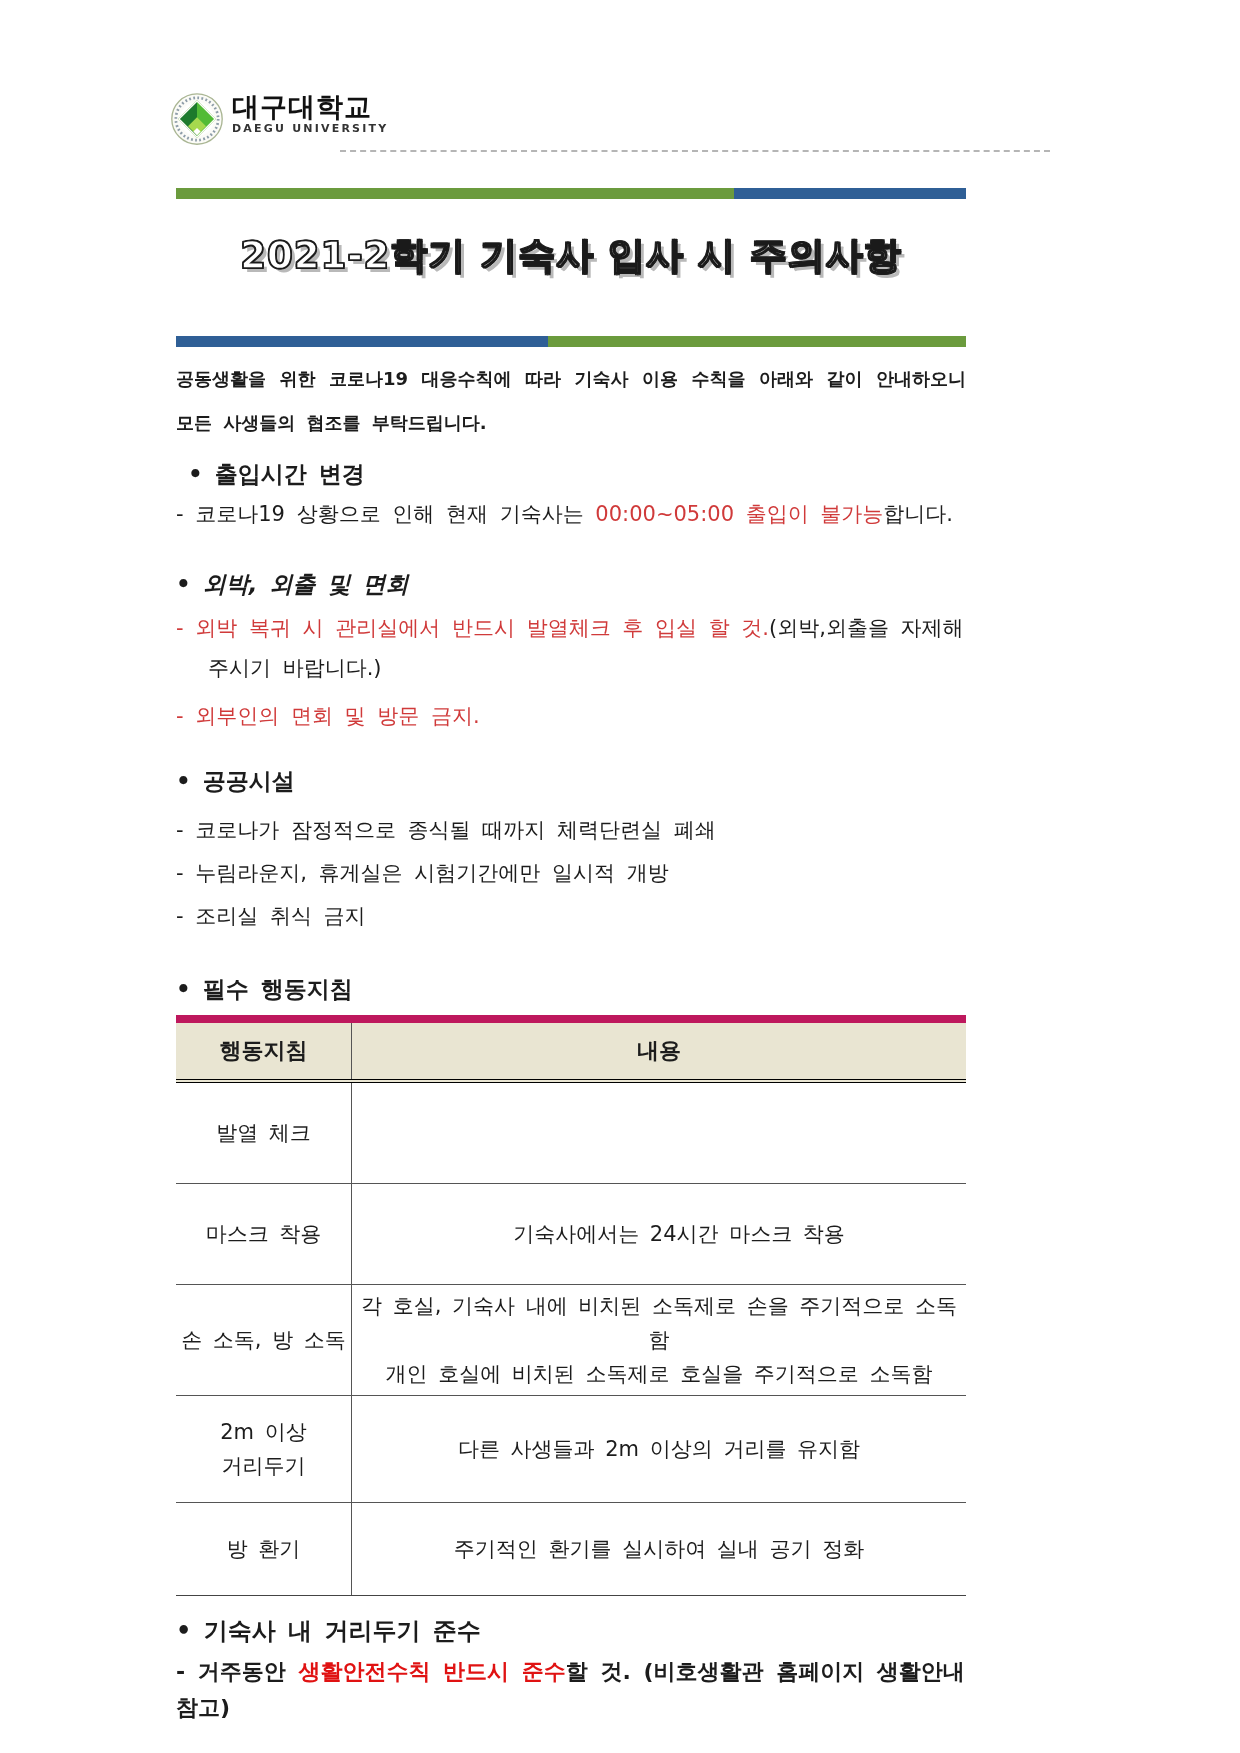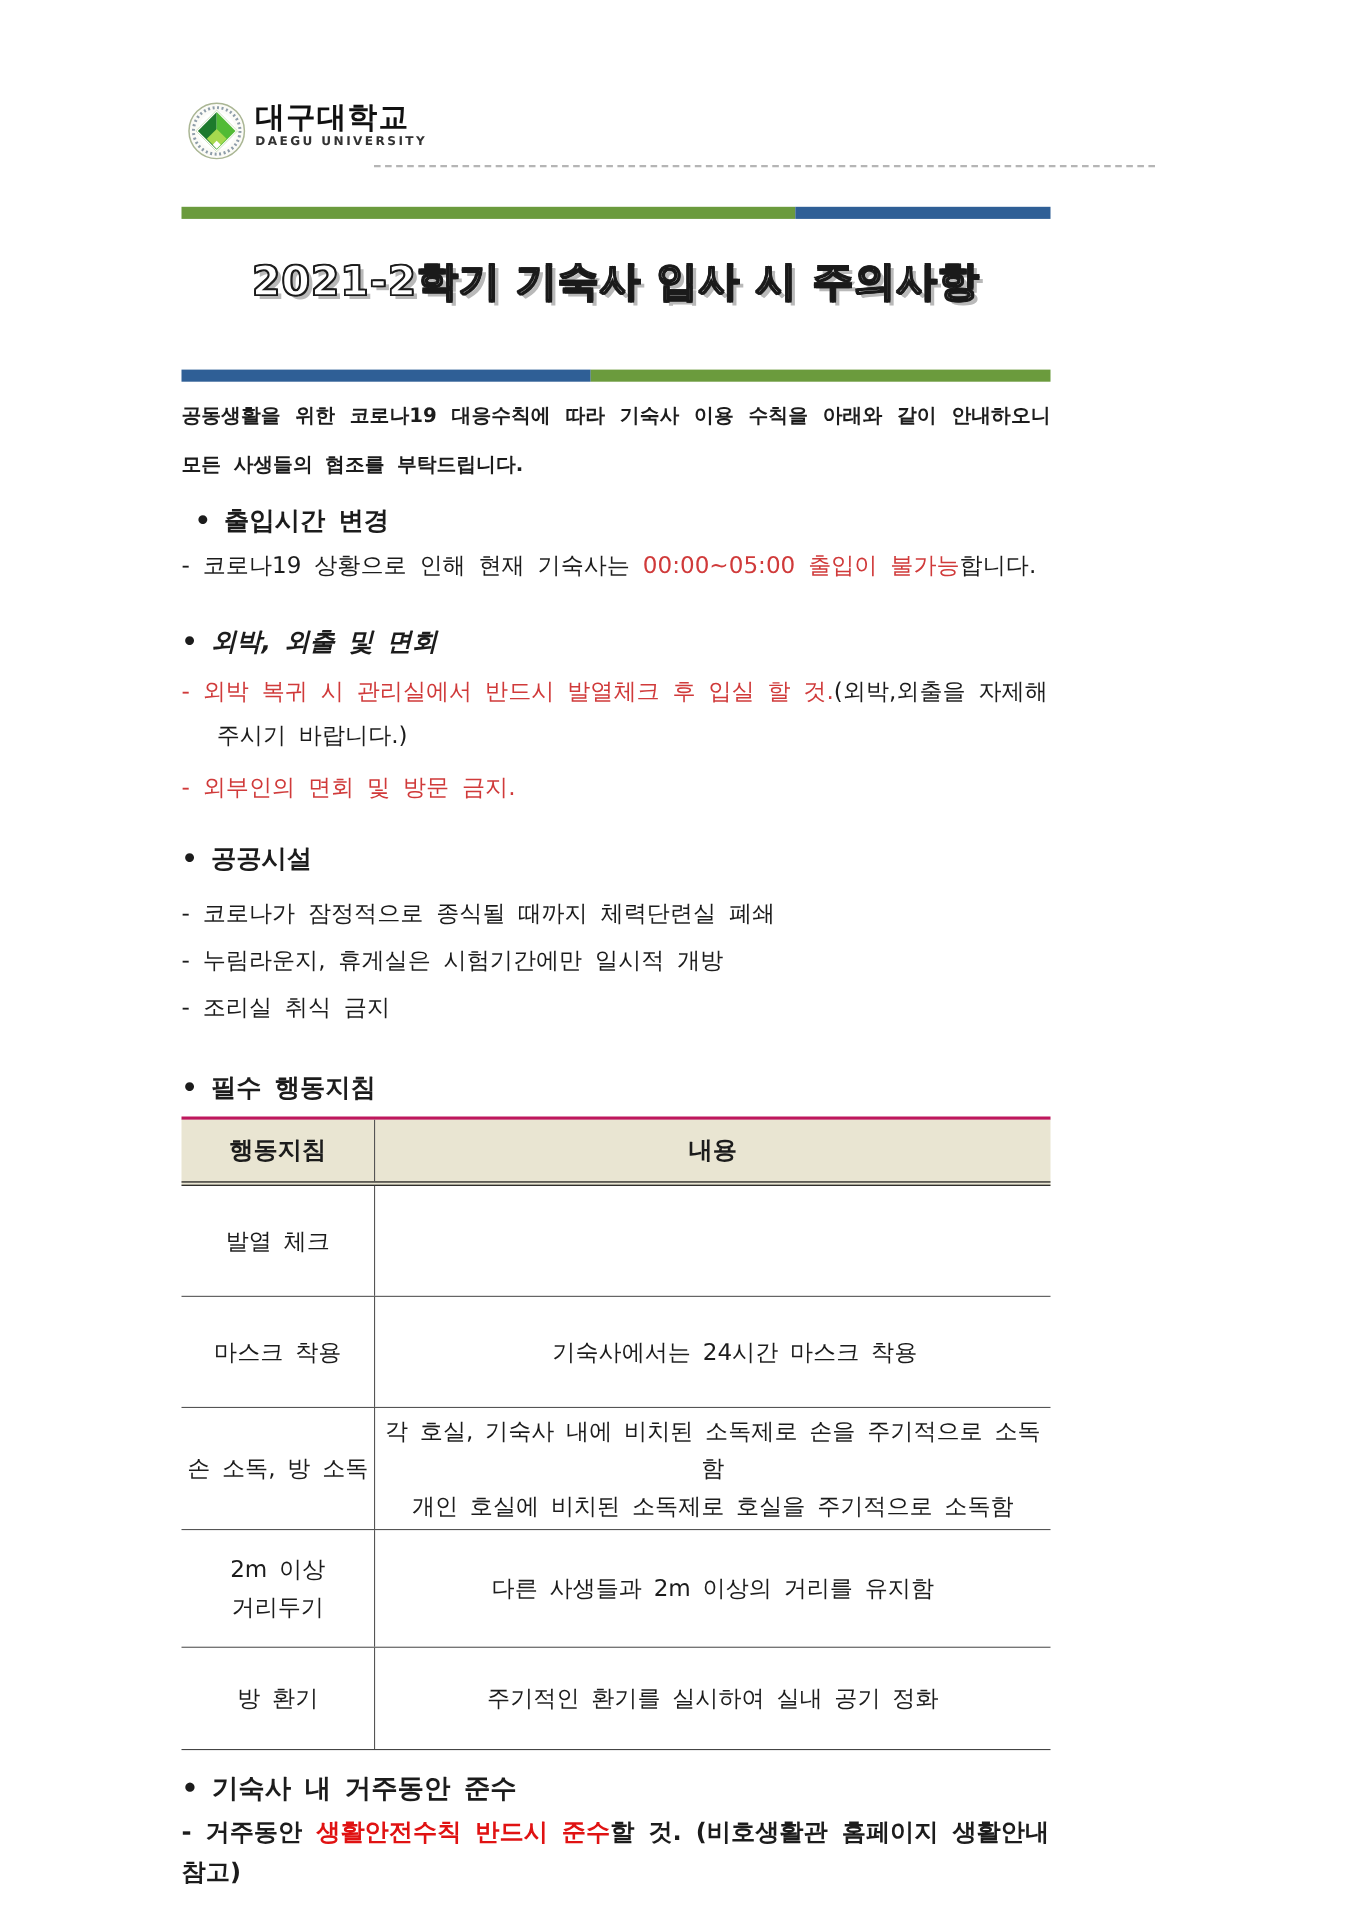--- a/index.html
+++ b/index.html
@@ -10,21 +10,21 @@
   }
   
   .univ-header{position:absolute;left:170px;top:92px;display:flex;align-items:flex-start;}
   .seal{width:54px;height:54px;flex:0 0 54px;}
   .univ-names{margin-left:8px;}
   .univ-ko{font-size:27px;font-weight:bold;letter-spacing:1px;color:#111;line-height:30px;}
   .univ-en{font-size:11px;font-weight:bold;letter-spacing:2.2px;color:#333;line-height:13px;}
   .header-dotline{position:absolute;left:340px;top:150px;width:710px;height:0;
     border-top:2px dashed #b5b5b5;}
   
-  .content{position:absolute;left:165px;top:188px;width:790px;}
+  .content{position:absolute;left:176px;top:188px;width:790px;}
   .bar{height:11px;display:flex;width:100%;}
   .bar .seg-green{background:#6b9b3d;height:100%;}
   .bar .seg-blue{background:#2f5f96;height:100%;}
   .bar1 .seg-green{width:558px;} .bar1 .seg-blue{width:232px;}
   .bar2 .seg-blue{width:372px;}  .bar2 .seg-green{width:418px;}
   .bar2{margin-top:52px;}
   
   .doc-title{
     margin-top:29px;height:56px;line-height:56px;text-align:center;
     font-size:37px;font-weight:bold;letter-spacing:1px;color:#ffffff;
@@ -44,21 +44,21 @@
   .sec-outing .sec-heading{margin-top:40px;font-style:italic;}
   .sec-outing .item{line-height:40px;margin-top:8px;}
   .hang{padding-left:32px;text-indent:-32px;}
   .sec-facilities .sec-heading{margin-top:30px;}
   .sec-facilities .item{line-height:43px;}
   .sec-facilities .items{margin-top:12px;}
   .sec-guidelines .sec-heading{margin-top:36px;}
   
   .rule-table{
     margin-top:10px;width:100%;
-    border-top:3px solid #be185d;border-bottom:1px solid #444;
+    border-top:8px solid #be185d;border-bottom:1px solid #444;
   }
   .t-row{display:flex;align-items:stretch;}
   .t-col1{width:175px;flex:0 0 175px;border-right:1px solid #555;
     display:flex;align-items:center;justify-content:center;text-align:center;}
   .t-col2{flex:1;display:flex;align-items:center;justify-content:center;text-align:center;}
   .t-header{background:#e9e5d2;min-height:56px;border-bottom:4px double #000;}
   .t-header .t-col1,.t-header .t-col2{font-size:22px;font-weight:bold;}
   .t-data{font-size:21px;}
   .t-data .t-col1,.t-data .t-col2{white-space:pre-line;line-height:34px;word-spacing:4px;}
   .t-data + .t-data{border-top:1px solid #555;}
@@ -154,18 +154,18 @@
           <div class="t-col2">다른 사생들과 2m 이상의 거리를 유지함</div>
         </div>
         <div class="t-row t-data rh5">
           <div class="t-col1">방 환기</div>
           <div class="t-col2">주기적인 환기를 실시하여 실내 공기 정화</div>
         </div>
       </div>
     </div>
 
     <div class="sec sec-basic">
-      <div class="sec-heading">• 기숙사 내 거주동안 준수</div>
+      <div class="sec-heading">• 기숙사 내 거리두기 준수</div>
       <div class="item"><span>- 거주동안 </span><span class="red-bold">생활안전수칙 반드시 준수</span><span>할 것. (비호생활관 홈페이지 생활안내 참고)</span></div>
     </div>
 
   </div>
 </div>
 
 </body></html>

